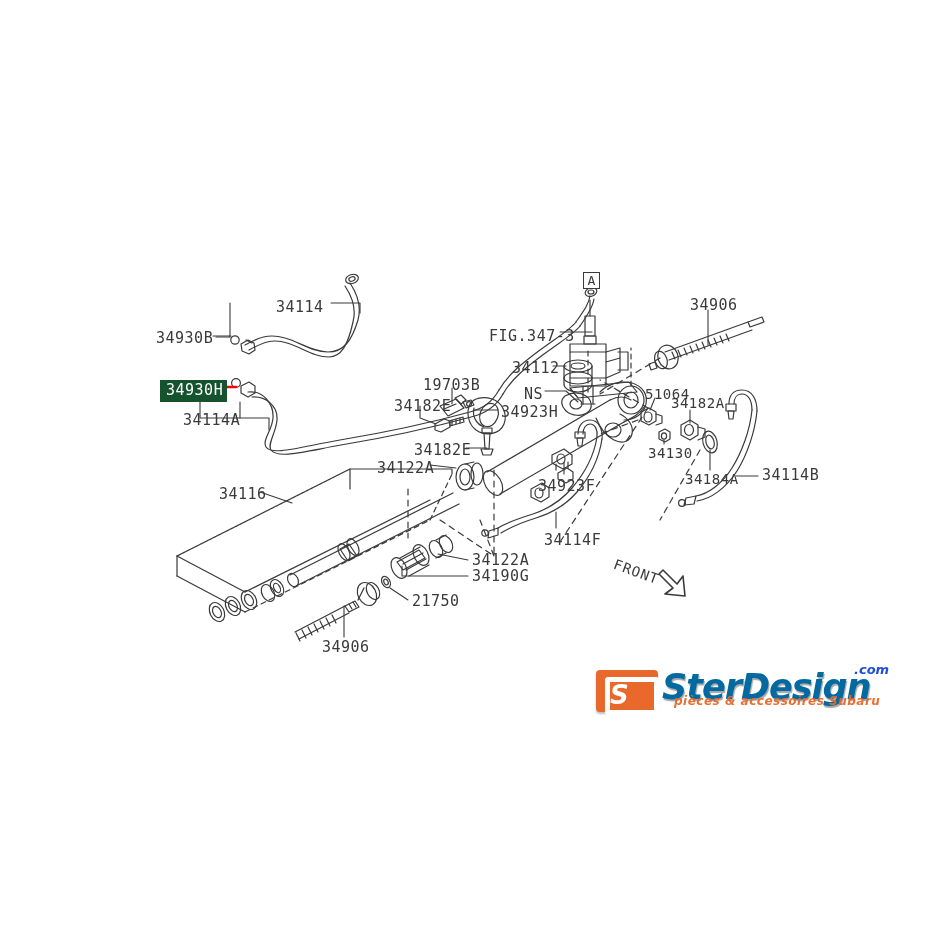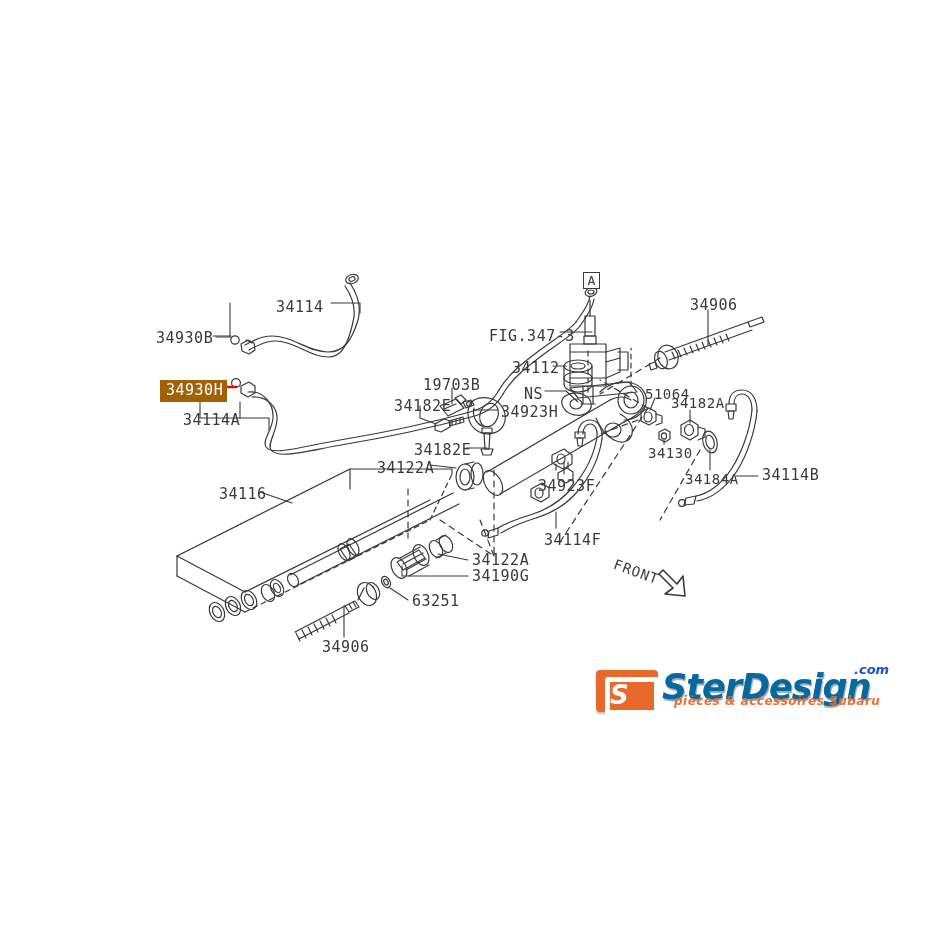--- a/index.html
+++ b/index.html
@@ -3,21 +3,21 @@
 <meta charset="utf-8">
 <title>Parts Diagram</title>
 <style>
   html,body{margin:0;padding:0;background:#ffffff;}
   body{width:931px;height:931px;font-family:"DejaVu Sans Mono","Liberation Mono",monospace;}
   #stage{position:relative;width:931px;height:931px;background:#ffffff;overflow:hidden;}
   #artwork{position:absolute;left:0;top:0;width:931px;height:931px;}
   .lbl{position:absolute;font-family:"DejaVu Sans Mono","Liberation Mono",monospace;
        font-size:15px;color:#3a3a3a;white-space:nowrap;letter-spacing:0.5px;line-height:1;}
   .lbl.sm{font-size:14px;}
-  .hl{position:absolute;background:#a16207;color:#ffffff;font-family:"DejaVu Sans Mono","Liberation Mono",monospace;
+  .hl{position:absolute;background:#14532d;color:#ffffff;font-family:"DejaVu Sans Mono","Liberation Mono",monospace;
       font-size:15px;letter-spacing:0.5px;line-height:1;padding:3px 4px 4px 6px;white-space:nowrap;}
   .boxA{position:absolute;border:1.5px solid #3a3a3a;font-family:"DejaVu Sans Mono","Liberation Mono",monospace;
         font-size:13px;color:#3a3a3a;width:15px;height:15px;text-align:center;line-height:15px;background:#fff;}
   .front{position:absolute;font-family:"DejaVu Sans Mono","Liberation Mono",monospace;font-size:14px;
          color:#3a3a3a;transform:rotate(20deg);transform-origin:left top;letter-spacing:1px;}
   
   #logo{position:absolute;left:596px;top:662px;width:285px;height:60px;}
   .lg-badge{position:absolute;left:0;top:8px;width:62px;height:42px;background:#e8692b;
             border-radius:4px;box-shadow:0 2px 2px rgba(0,0,0,.25);}
   .lg-badge:after{content:"";position:absolute;left:9px;top:7px;width:44px;height:28px;
@@ -361,21 +361,21 @@
   <div class="lbl" style="left:501px;top:405px;">34923H</div>
   <div class="lbl" style="left:377px;top:461px;">34122A</div>
   <div class="lbl" style="left:219px;top:487px;">34116</div>
   <div class="lbl" style="left:489px;top:329px;">FIG.347-3</div>
   <div class="lbl" style="left:512px;top:361px;">34112</div>
   <div class="lbl" style="left:524px;top:387px;">NS</div>
   <div class="lbl" style="left:538px;top:479px;">34923F</div>
   <div class="lbl" style="left:544px;top:533px;">34114F</div>
   <div class="lbl" style="left:472px;top:553px;">34122A</div>
   <div class="lbl" style="left:472px;top:569px;">34190G</div>
-  <div class="lbl" style="left:412px;top:594px;">63251</div>
+  <div class="lbl" style="left:412px;top:594px;">21750</div>
   <div class="lbl" style="left:322px;top:640px;">34906</div>
   <div class="lbl" style="left:690px;top:298px;">34906</div>
   <div class="lbl sm" style="left:645px;top:387px;">51064</div>
   <div class="lbl sm" style="left:671px;top:396px;">34182A</div>
   <div class="lbl sm" style="left:648px;top:446px;">34130</div>
   <div class="lbl sm" style="left:673px;top:472px;margin-left:12px;">34184A</div>
   <div class="lbl" style="left:762px;top:468px;">34114B</div>
 
   <div class="hl" style="left:160px;top:380px;">34930H</div>
 

